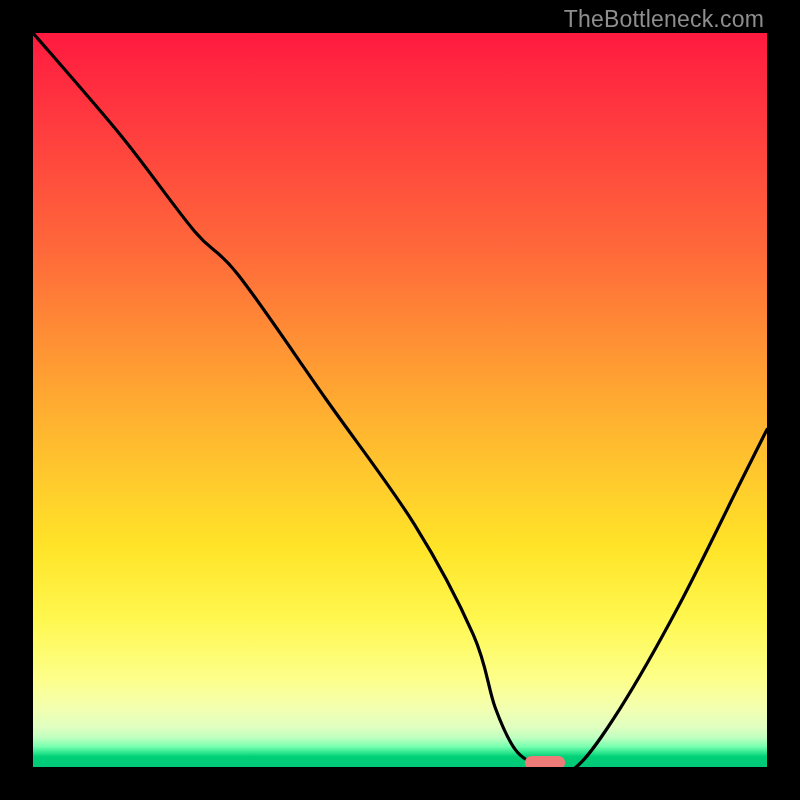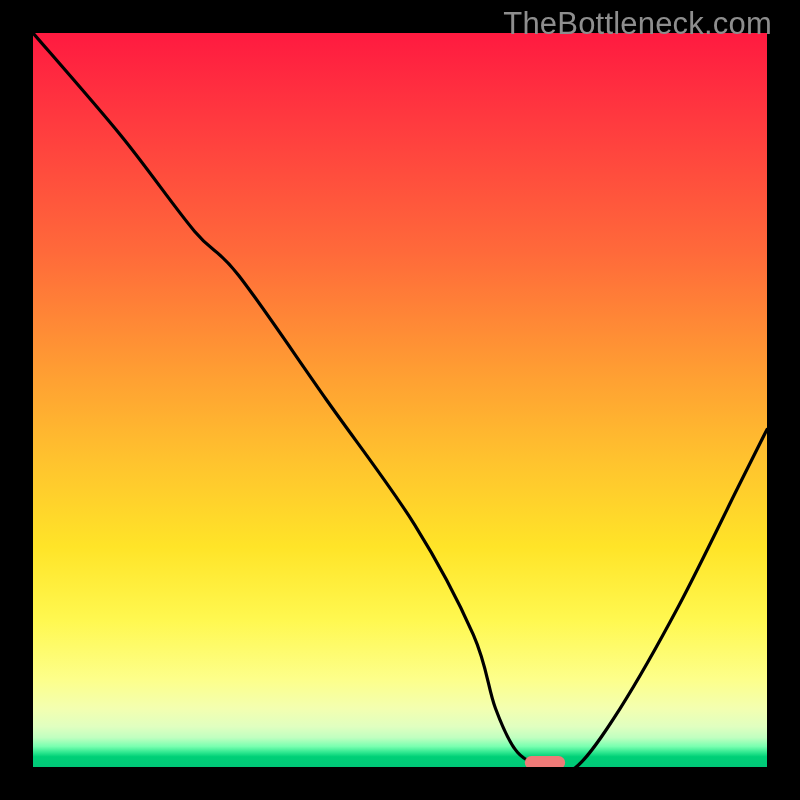--- a/index.html
+++ b/index.html
@@ -59,23 +59,23 @@
   .curve-svg {
     position: absolute;
     left: 0;
     top: 0;
     width: 734px;
     height: 734px;
   }
   .watermark {
     position: absolute;
     top: 6px;
-    right: 28px;
+    right: 36px;
     font-family: Arial, Helvetica, sans-serif;
-    font-size: 31px;
+    font-size: 23px;
     color: #8e8e8e;
     letter-spacing: 0.2px;
   }
 </style>
 </head>
 <body>
 
 <div class="frame">
   <div class="plot-area">
     <div class="gradient">

